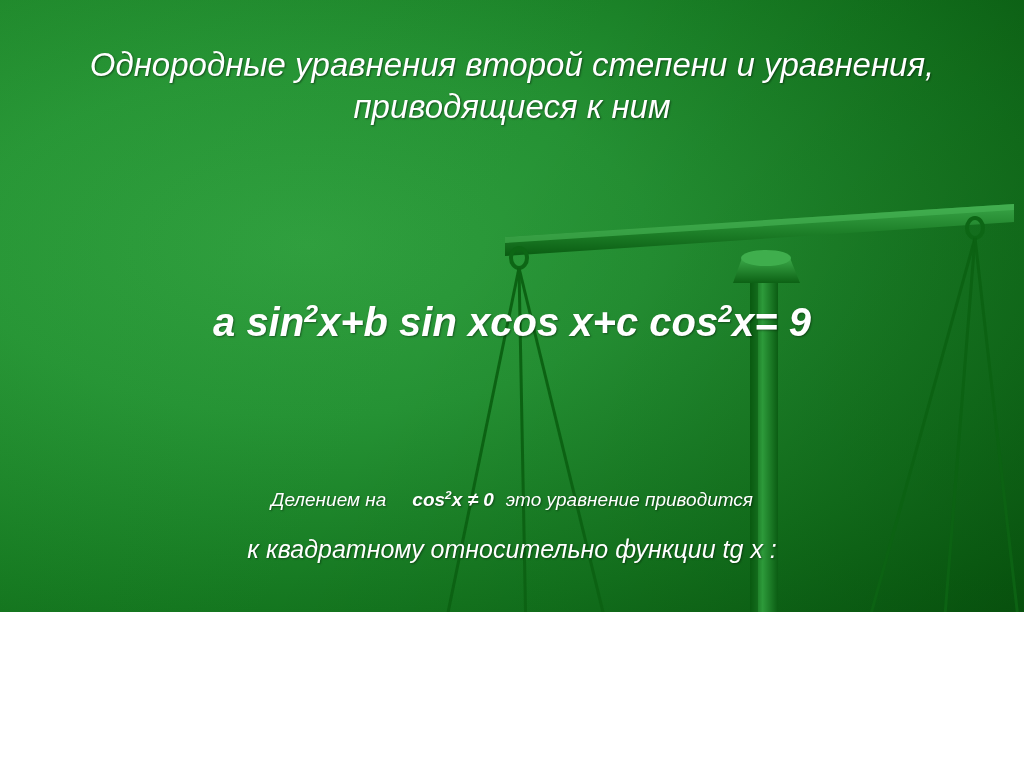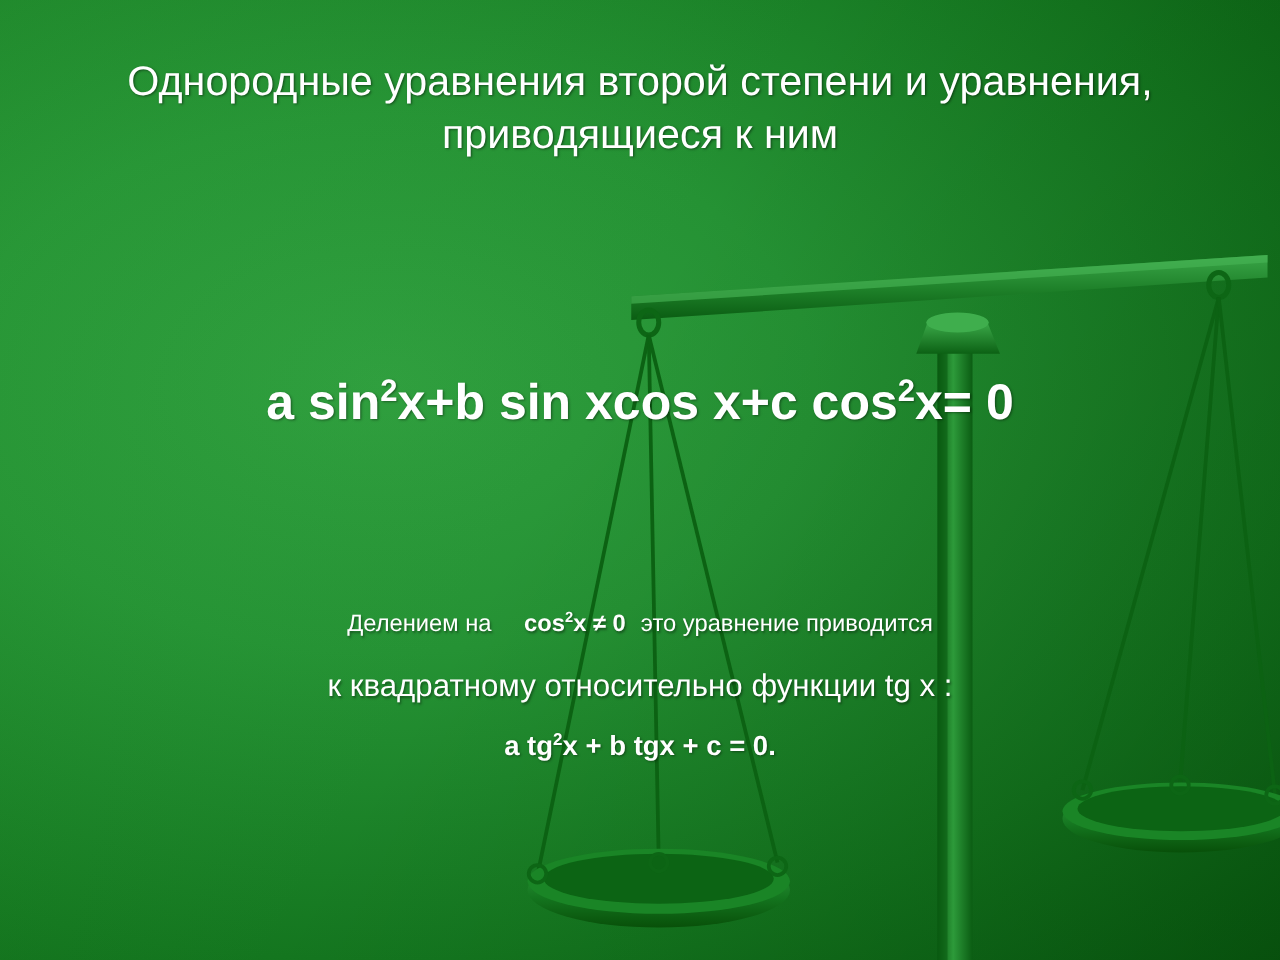--- a/index.html
+++ b/index.html
@@ -8,23 +8,24 @@
   }
   body {
     width: 1024px;
     height: 768px;
     overflow: hidden;
     font-family: "Liberation Sans", sans-serif;
   }
   .slide {
     position: relative;
     width: 1024px;
-    height: 768px;
+    height: 612px;
     overflow: hidden;
     background: radial-gradient(ellipse 120% 100% at 30% 40%, #2f9e3e 0%, #259234 28%, #14761f 60%, #0a5f12 82%, #064a0c 100%);
+    font-style: italic;
   }
   .slide-bg-overlay {
     position: absolute;
     inset: 0;
     background: linear-gradient(120deg, rgba(60,180,70,0.18) 0%, rgba(0,0,0,0.0) 45%, rgba(0,40,0,0.25) 100%);
     pointer-events: none;
   }
 
   
   .scales {
@@ -197,22 +198,21 @@
       <ellipse cx="945" cy="647" rx="83" ry="18" fill="#0c6414"></ellipse>
       <circle cx="866" cy="632" r="7" fill="none" stroke="#0d6615" stroke-width="3"></circle>
       <circle cx="944" cy="628" r="7" fill="none" stroke="#0d6615" stroke-width="3"></circle>
       <circle cx="1020" cy="636" r="7" fill="none" stroke="#0d6615" stroke-width="3"></circle>
     </g>
   </svg>
 
   <div class="content">
     <div class="title">Однородные уравнения второй степени и уравнения, приводящиеся к ним</div>
 
-    <div class="eq-main"><span>a sin</span><span class="sup">2</span><span>x+b sin xcos x+c cos</span><span class="sup">2</span><span>x= 0</span></div>
+    <div class="eq-main"><span>a sin</span><span class="sup">2</span><span>x+b sin xcos x+c cos</span><span class="sup">2</span><span>x= 9</span></div>
 
 
     <div class="para para-line1"><span>Делением на</span><span class="spacer-wide"></span><span class="b">cos</span><span class="b sup">2</span><span class="b">x ≠ 0</span><span class="spacer-small"></span><span>это уравнение приводится</span></div>
 
     <div class="para para-line2">к  квадратному относительно функции tg x :</div>
 
-    <div class="para para-line3"><span>a tg</span><span class="sup">2</span><span>x + b tgx + c = 0.</span></div>
   </div>
 </div>
 
 </body></html>

